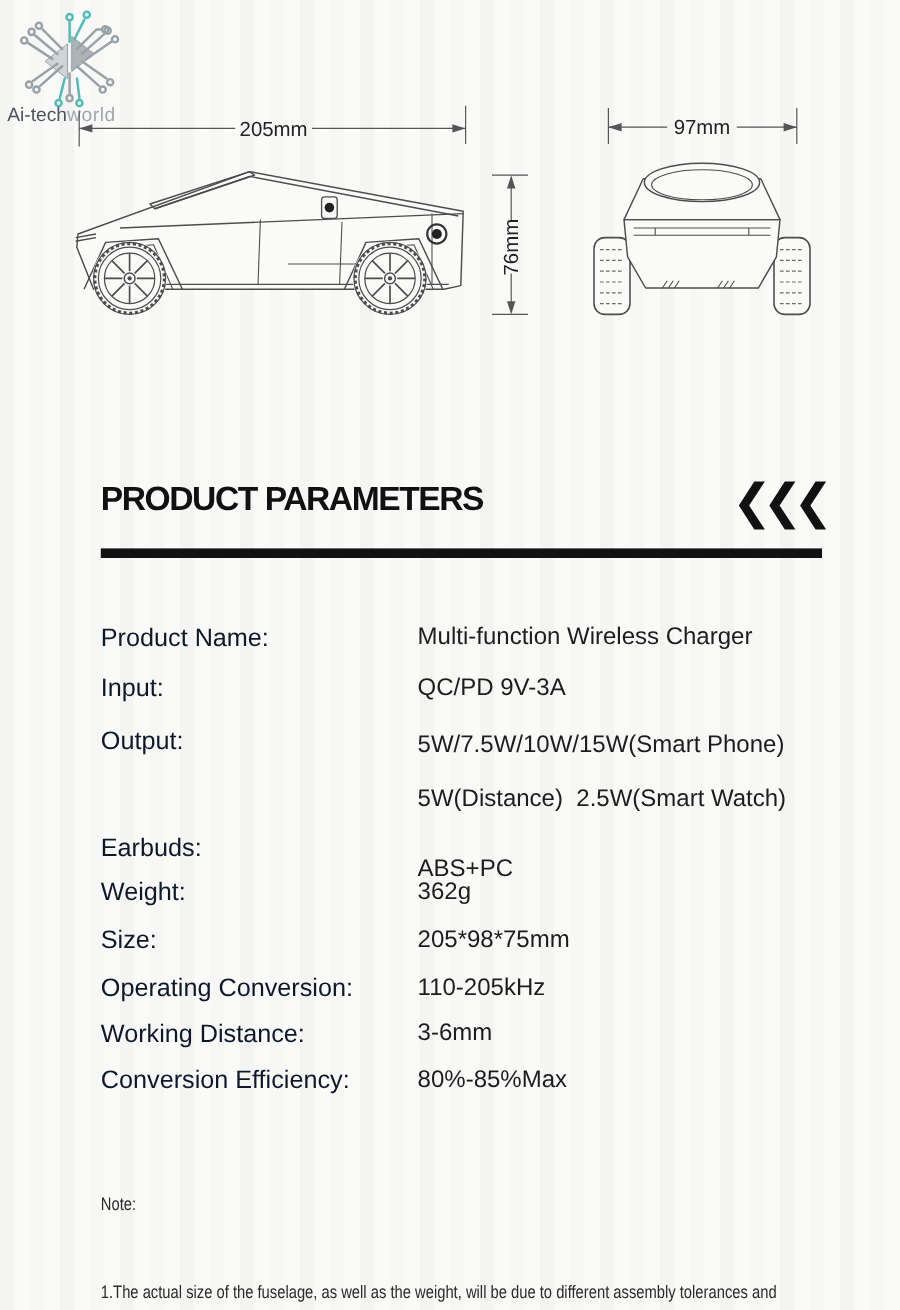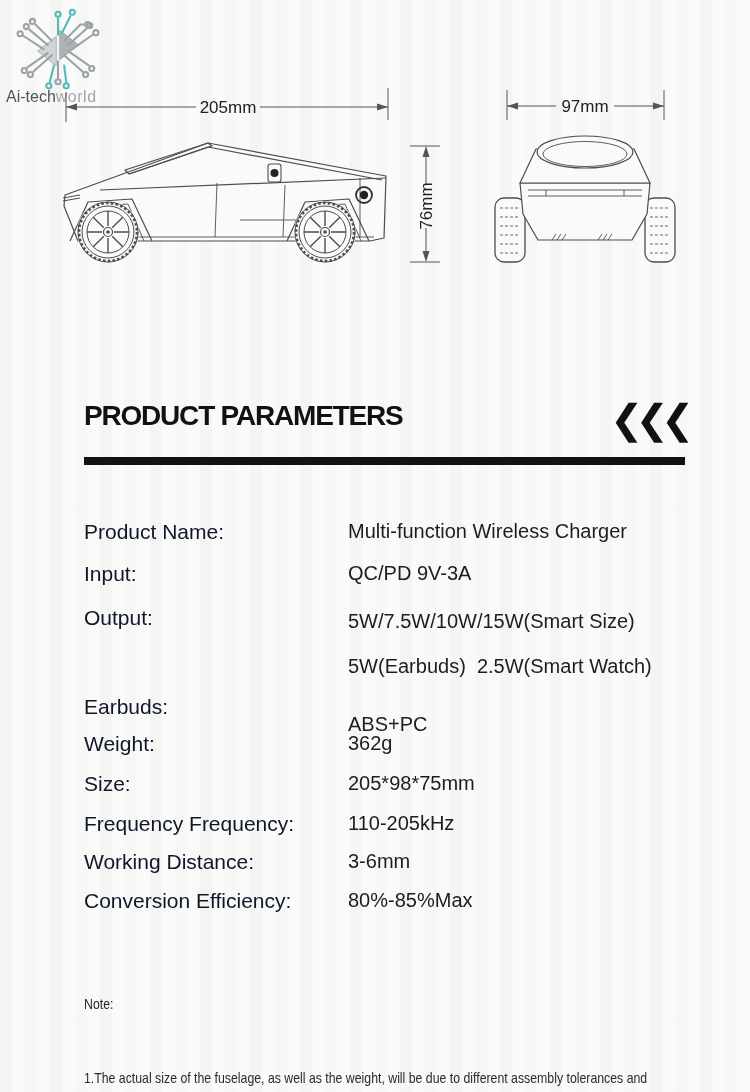--- a/index.html
+++ b/index.html
@@ -186,33 +186,33 @@
 <div class="h-rule"></div>
 
 <div>
   <div class="plabel" style="top:520px">Product Name:</div>
   <div class="pvalue" style="top:520px">Multi-function Wireless Charger</div>
 
   <div class="plabel" style="top:562px">Input:</div>
   <div class="pvalue" style="top:562px">QC/PD 9V-3A</div>
 
   <div class="plabel" style="top:606px">Output:</div>
-  <div class="pvalue" style="top:610px">5W/7.5W/10W/15W(Smart Size)</div>
-  <div class="pvalue" style="top:655px">5W(Earbuds)  2.5W(Smart Watch)</div>
+  <div class="pvalue" style="top:610px">5W/7.5W/10W/15W(Smart Phone)</div>
+  <div class="pvalue" style="top:655px">5W(Distance)  2.5W(Smart Watch)</div>
 
   <div class="plabel" style="top:695px">Earbuds:</div>
   <div class="pvalue" style="top:713px">ABS+PC</div>
 
   <div class="plabel" style="top:732px">Weight:</div>
   <div class="pvalue" style="top:732px">362g</div>
 
   <div class="plabel" style="top:772px">Size:</div>
   <div class="pvalue" style="top:772px">205*98*75mm</div>
 
-  <div class="plabel" style="top:812px">Frequency Frequency:</div>
+  <div class="plabel" style="top:812px">Operating Conversion:</div>
   <div class="pvalue" style="top:812px">110-205kHz</div>
 
   <div class="plabel" style="top:850px">Working Distance:</div>
   <div class="pvalue" style="top:850px">3-6mm</div>
 
   <div class="plabel" style="top:889px">Conversion Efficiency:</div>
   <div class="pvalue" style="top:889px">80%-85%Max</div>
 </div>
 
 <div class="note">

